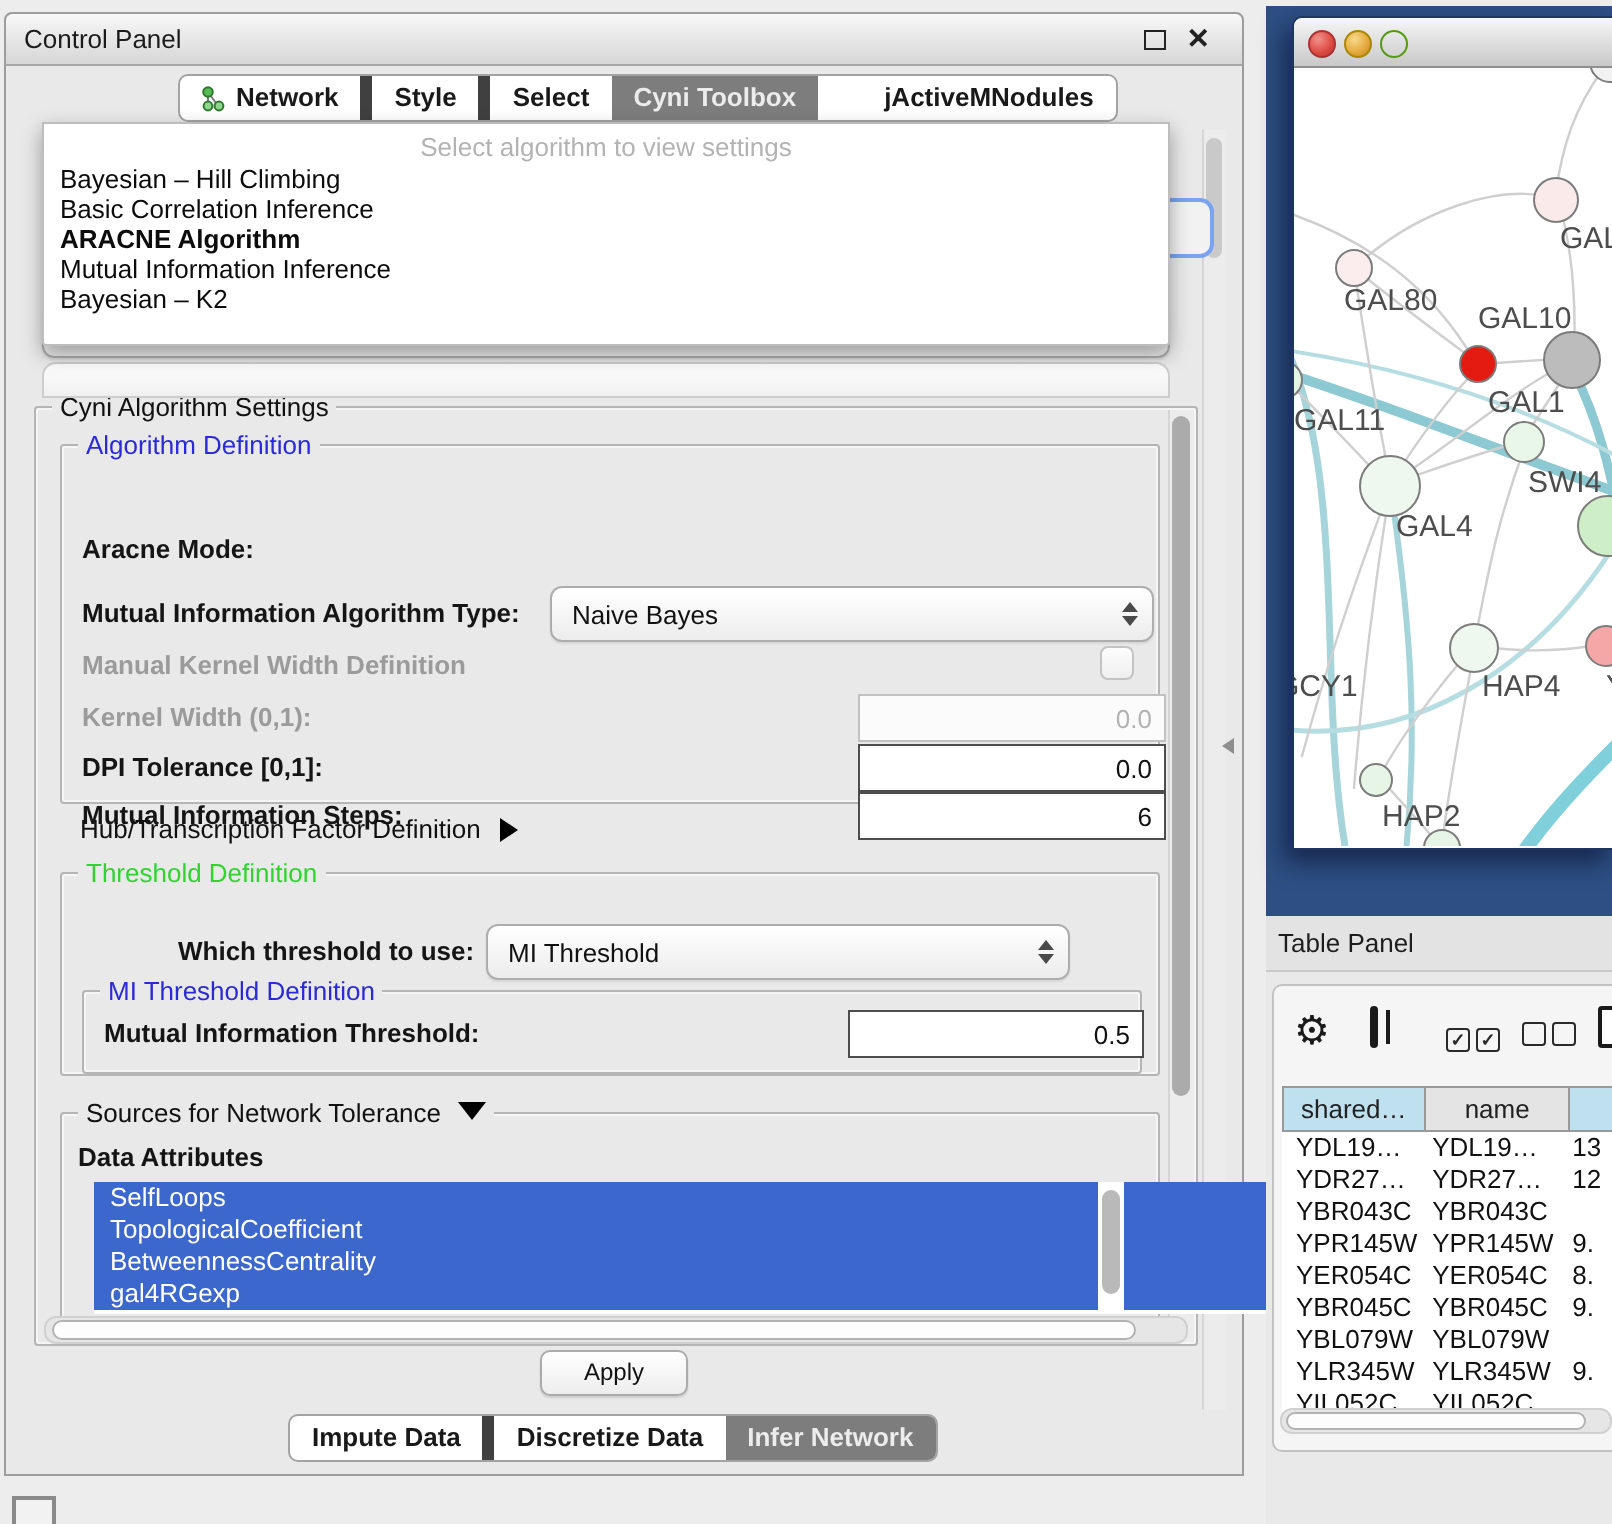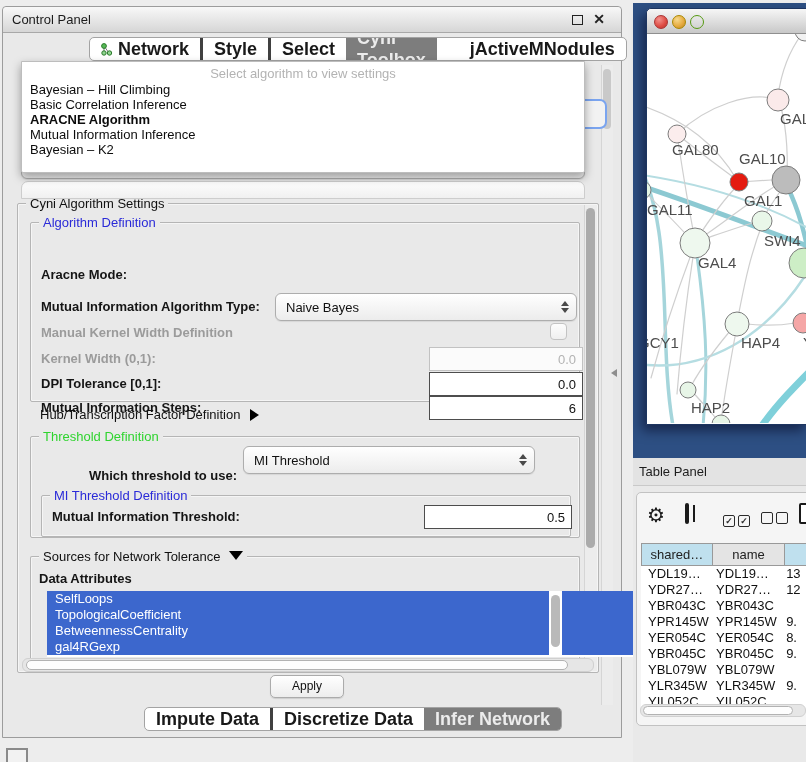--- a/index.html
+++ b/index.html
@@ -12,22 +12,22 @@
   #cp-window{left:2px;top:6px;width:618px;height:730px;background:#e9e9e9;
     border:1px solid #9c9c9c;border-radius:4px 4px 0 0;}
   #cp-titlebar{left:0;top:0;width:100%;height:25px;
     background:linear-gradient(#f8f8f8,#d6d6d6);border-bottom:1px solid #a8a8a8;border-radius:4px 4px 0 0;}
   #cp-title{left:9px;top:5px;font-size:13px;color:#1b1b1b;}
   .winbtn{top:6px;font-size:12px;color:#222;}
   #cp-float{right:38px;top:8px;width:9px;height:8px;border:1.5px solid #222;background:transparent;}
   #cp-close{right:16px;top:4px;font-weight:bold;font-size:14px;}
 
   .seg{display:flex;background:#fff;border:1px solid #a3a3a3;border-radius:5px;
-    font-size:18px;font-weight:700;color:#191919;overflow:hidden;height:22px;line-height:22px;}
-  .seg .tab{padding:0 11px;border-left:3px solid #404040;cursor:default;display:flex;align-items:center;gap:5px;}
+    font-size:13px;font-weight:700;color:#191919;overflow:hidden;height:22px;line-height:22px;}
+  .seg .tab{padding:0 11px;border-left:6px solid #404040;cursor:default;display:flex;align-items:center;gap:5px;}
   .seg .tab:first-child{border-left:none;}
   .seg .tab.sel{background:#7d7d7d;color:#ececec;border-left:none;}
   .seg .tab.aftersel{border-left:none;padding-left:33px;}
 
   
   .combo{display:flex;align-items:center;border:1px solid #adadad;border-radius:6px;
     background:linear-gradient(#ffffff,#ececec);font-size:13px;color:#111;
     box-shadow:0 1px 1px rgba(0,0,0,.08);}
   .combo .val{padding-left:10px;}
   .combo .stepper{margin-left:auto;margin-right:7px;display:flex;flex-direction:column;gap:2px;}
@@ -212,21 +212,21 @@
 
       <span class="abs nowrap" style="left:22px;top:203px;font-size:13px;color:#111;">
         <span>Hub/Transcription Factor Definition</span>
         <span style="display:inline-block;margin-left:6px;width:0;height:0;border-top:6px solid transparent;border-bottom:6px solid transparent;border-left:9px solid #000;vertical-align:-2px;"></span>
       </span>
 
       <div class="abs group" style="left:12px;top:232px;width:548px;height:100px;">
         <span class="gtitle green nowrap">Threshold Definition</span>
 
         <span class="abs lbl nowrap" style="left:58px;top:31px;">Which threshold to use:</span>
-        <div class="abs combo" style="left:212px;top:9px;width:290px;height:26px;">
+        <div class="abs combo" style="left:212px;top:25px;width:290px;height:26px;">
           <span class="val">MI Threshold</span>
           <span class="stepper">
               <i class="up"></i>
               <i class="dn"></i>
             </span>
         </div>
 
         <div class="abs group" style="left:10px;top:58px;width:528px;height:40px;">
           <span class="gtitle blue nowrap">MI Threshold Definition</span>
           <span class="abs lbl nowrap" style="left:10px;top:13px;">Mutual Information Threshold:</span>

